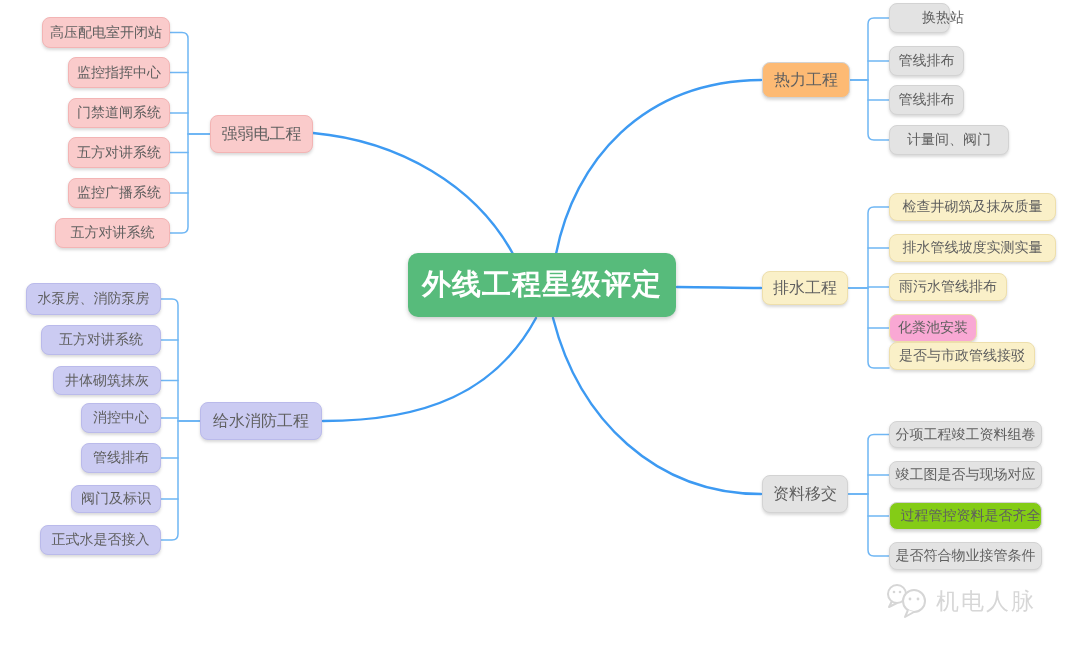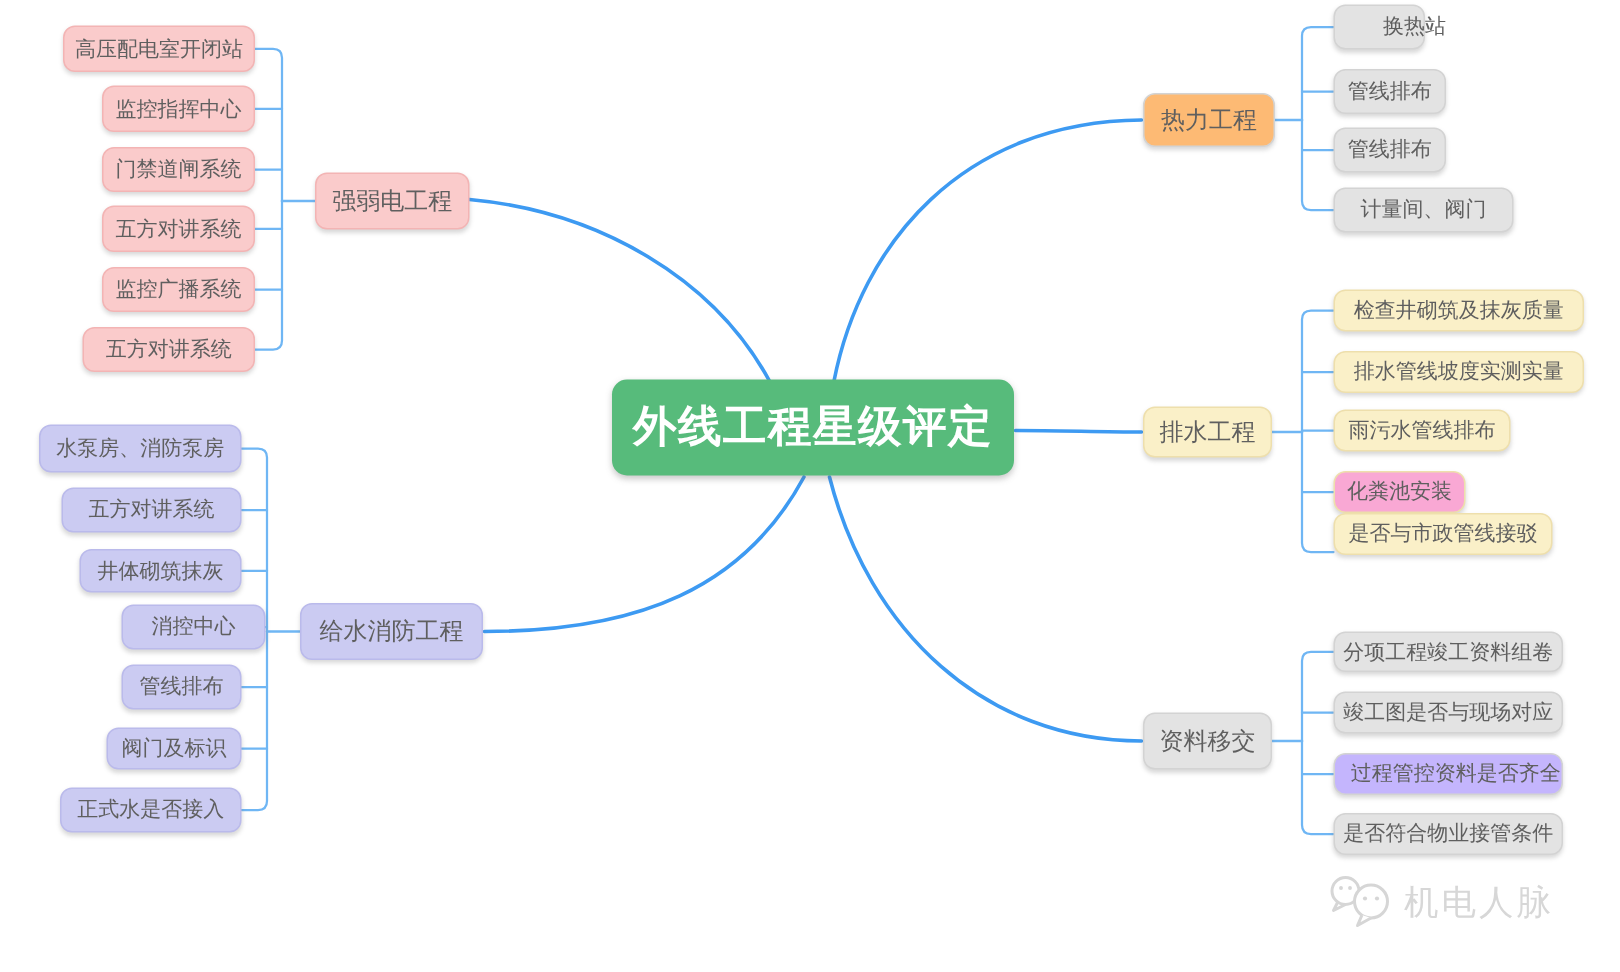--- a/index.html
+++ b/index.html
@@ -69,39 +69,39 @@
       <div class="node child-node" style="left: 42px; top: 17px; width: 128px; height: 31px; background: rgb(250, 203, 203); border-color: rgb(243, 180, 180); color: rgb(95, 95, 95);">高压配电室开闭站</div>
       <div class="node child-node" style="left: 68px; top: 57px; width: 102px; height: 31px; background: rgb(250, 203, 203); border-color: rgb(243, 180, 180); color: rgb(95, 95, 95);">监控指挥中心</div>
       <div class="node child-node" style="left: 68px; top: 98px; width: 102px; height: 30px; background: rgb(250, 203, 203); border-color: rgb(243, 180, 180); color: rgb(95, 95, 95);">门禁道闸系统</div>
       <div class="node child-node" style="left: 68px; top: 137px; width: 102px; height: 31px; background: rgb(250, 203, 203); border-color: rgb(243, 180, 180); color: rgb(95, 95, 95);">五方对讲系统</div>
       <div class="node child-node" style="left: 68px; top: 178px; width: 102px; height: 30px; background: rgb(250, 203, 203); border-color: rgb(243, 180, 180); color: rgb(95, 95, 95);">监控广播系统</div>
       <div class="node child-node" style="left: 55px; top: 218px; width: 115px; height: 30px; background: rgb(250, 203, 203); border-color: rgb(243, 180, 180); color: rgb(95, 95, 95);">五方对讲系统</div>
       <div class="node branch-node" style="left: 200px; top: 402px; width: 122px; height: 38px; background: rgb(203, 203, 242); border-color: rgb(186, 186, 235); color: rgb(95, 95, 95);">给水消防工程</div>
       <div class="node child-node" style="left: 26px; top: 283px; width: 135px; height: 32px; background: rgb(203, 203, 242); border-color: rgb(186, 186, 235); color: rgb(95, 95, 95);">水泵房、消防泵房</div>
       <div class="node child-node" style="left: 41px; top: 325px; width: 120px; height: 30px; background: rgb(203, 203, 242); border-color: rgb(186, 186, 235); color: rgb(95, 95, 95);">五方对讲系统</div>
       <div class="node child-node" style="left: 53px; top: 366px; width: 108px; height: 29px; background: rgb(203, 203, 242); border-color: rgb(186, 186, 235); color: rgb(95, 95, 95);">井体砌筑抹灰</div>
-      <div class="node child-node" style="left: 81px; top: 403px; width: 96px; height: 30px; background: rgb(203, 203, 242); border-color: rgb(186, 186, 235); color: rgb(95, 95, 95);">消控中心</div>
+      <div class="node child-node" style="left: 81px; top: 403px; width: 80px; height: 30px; background: rgb(203, 203, 242); border-color: rgb(186, 186, 235); color: rgb(95, 95, 95);">消控中心</div>
       <div class="node child-node" style="left: 81px; top: 443px; width: 80px; height: 30px; background: rgb(203, 203, 242); border-color: rgb(186, 186, 235); color: rgb(95, 95, 95);">管线排布</div>
       <div class="node child-node" style="left: 71px; top: 485px; width: 90px; height: 28px; background: rgb(203, 203, 242); border-color: rgb(186, 186, 235); color: rgb(95, 95, 95);">阀门及标识</div>
       <div class="node child-node" style="left: 40px; top: 525px; width: 121px; height: 30px; background: rgb(203, 203, 242); border-color: rgb(186, 186, 235); color: rgb(95, 95, 95);">正式水是否接入</div>
       <div class="node branch-node" style="left: 762px; top: 62px; width: 88px; height: 36px; background: #fdba74; border-color: rgb(211, 211, 211); color: rgb(95, 95, 95);">热力工程</div>
       <div class="node child-node" style="left: 889px; top: 3px; width: 61px; height: 30px; background: rgb(227, 227, 227); border-color: rgb(211, 211, 211); color: rgb(95, 95, 95); padding-left: 47px;">换热站</div>
       <div class="node child-node" style="left: 889px; top: 46px; width: 75px; height: 30px; background: rgb(227, 227, 227); border-color: rgb(211, 211, 211); color: rgb(95, 95, 95);">管线排布</div>
       <div class="node child-node" style="left: 889px; top: 85px; width: 75px; height: 30px; background: rgb(227, 227, 227); border-color: rgb(211, 211, 211); color: rgb(95, 95, 95);">管线排布</div>
       <div class="node child-node" style="left: 889px; top: 125px; width: 120px; height: 30px; background: rgb(227, 227, 227); border-color: rgb(211, 211, 211); color: rgb(95, 95, 95);">计量间、阀门</div>
       <div class="node branch-node" style="left: 762px; top: 271px; width: 86px; height: 34px; background: rgb(250, 240, 200); border-color: rgb(238, 223, 172); color: rgb(95, 95, 95);">排水工程</div>
       <div class="node child-node" style="left: 889px; top: 193px; width: 167px; height: 28px; background: rgb(250, 240, 200); border-color: rgb(238, 223, 172); color: rgb(95, 95, 95);">检查井砌筑及抹灰质量</div>
       <div class="node child-node" style="left: 889px; top: 234px; width: 167px; height: 28px; background: rgb(250, 240, 200); border-color: rgb(238, 223, 172); color: rgb(95, 95, 95);">排水管线坡度实测实量</div>
       <div class="node child-node" style="left: 889px; top: 273px; width: 118px; height: 28px; background: rgb(250, 240, 200); border-color: rgb(238, 223, 172); color: rgb(95, 95, 95);">雨污水管线排布</div>
       <div class="node child-node" style="left: 889px; top: 314px; width: 88px; height: 28px; background: #f9a8d4; border-color: rgb(238, 223, 172); color: rgb(95, 95, 95);">化粪池安装</div>
       <div class="node child-node" style="left: 889px; top: 342px; width: 146px; height: 28px; background: rgb(250, 240, 200); border-color: rgb(238, 223, 172); color: rgb(95, 95, 95);">是否与市政管线接驳</div>
       <div class="node branch-node" style="left: 762px; top: 475px; width: 86px; height: 38px; background: rgb(227, 227, 227); border-color: rgb(211, 211, 211); color: rgb(95, 95, 95);">资料移交</div>
       <div class="node child-node" style="left: 889px; top: 421px; width: 153px; height: 27px; background: rgb(227, 227, 227); border-color: rgb(211, 211, 211); color: rgb(95, 95, 95);">分项工程竣工资料组卷</div>
       <div class="node child-node" style="left: 889px; top: 461px; width: 153px; height: 28px; background: rgb(227, 227, 227); border-color: rgb(211, 211, 211); color: rgb(95, 95, 95);">竣工图是否与现场对应</div>
-      <div class="node child-node" style="left: 889px; top: 502px; width: 153px; height: 28px; background: #c4b5fd; border-color: rgb(211, 211, 211); color: rgb(95, 95, 95); padding-left: 10px;">过程管控资料是否齐全</div>
+      <div class="node child-node" style="left: 889px; top: 502px; width: 153px; height: 28px; background: #84cc16; border-color: rgb(211, 211, 211); color: rgb(95, 95, 95); padding-left: 10px;">过程管控资料是否齐全</div>
       <div class="node child-node" style="left: 889px; top: 542px; width: 153px; height: 28px; background: rgb(227, 227, 227); border-color: rgb(211, 211, 211); color: rgb(95, 95, 95);">是否符合物业接管条件</div>
       <div class="node center-node" style="left: 408px; top: 253px; width: 268px; height: 64px; background: rgb(87, 187, 123); color: rgb(255, 255, 255);">外线工程星级评定</div>
     </div>
 
   <div class="watermark">
     <svg width="46" height="42" viewBox="0 0 46 42">
       <circle cx="13" cy="14" r="9" fill="none" stroke="#d6d6d6" stroke-width="2"></circle>
       <path d="M8 21 L5 27 L13 23" fill="none" stroke="#d6d6d6" stroke-width="2" stroke-linejoin="round"></path>
       <circle cx="10" cy="12" r="1.3" fill="#d6d6d6"></circle>
       <circle cx="16" cy="12" r="1.3" fill="#d6d6d6"></circle>

